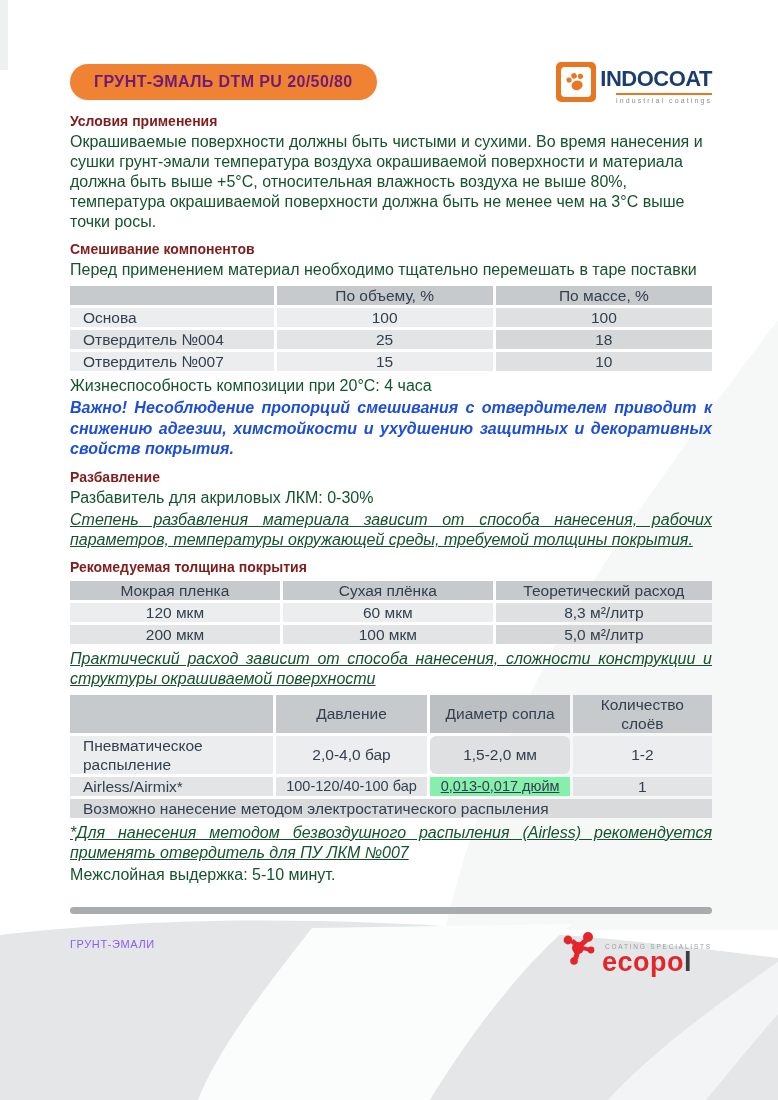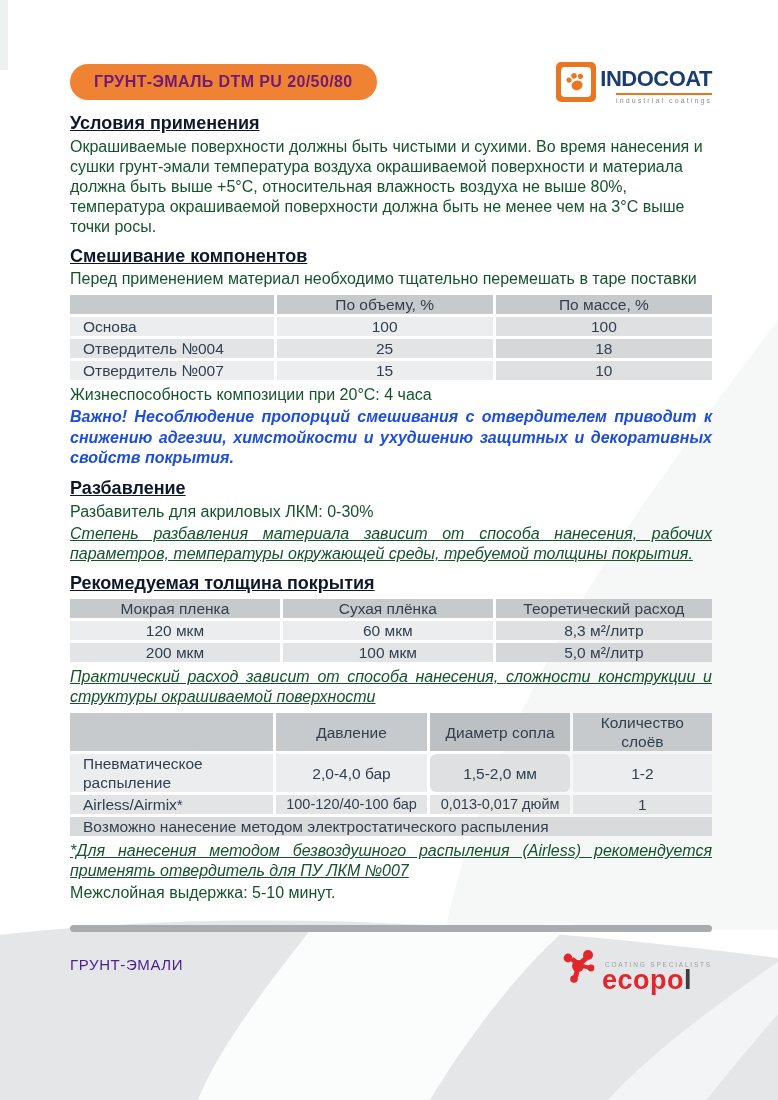--- a/index.html
+++ b/index.html
@@ -21,49 +21,49 @@
   .brand-box{
     width:40px;height:40px;border:3px solid #E87722;border-radius:5px;
     background:#E87722;display:flex;align-items:center;justify-content:center;box-sizing:border-box;
   }
   .brand-box-inner{width:30px;height:30px;background:#fff;border-radius:4px;display:flex;align-items:center;justify-content:center;}
   .brand-text{display:flex;flex-direction:column;align-items:flex-end;}
   .brand-name{color:#1B3C6E;font-weight:bold;font-size:22px;letter-spacing:-.5px;line-height:1;margin-top:6px;}
   .brand-tagline{color:#8A9096;font-size:7px;letter-spacing:2.1px;margin-top:3px;border-top:2px solid #E87722;padding-top:2px;}
 
   
-  h2.sec{color:#0f172a;font-size:18px;font-weight:bold;margin:9px 0 3px 0;line-height:1.15;text-decoration:underline;}
+  h2.sec{color:#7f1d1d;font-size:14px;font-weight:bold;margin:9px 0 3px 0;line-height:1.15;}
   p{margin:0 0 2px 0;color:#14532d;font-size:16px;line-height:20px;}
   p.note{font-style:italic;text-align:justify;text-decoration:underline;}
   p.warning{color:#1d4ed8;font-style:italic;font-weight:bold;text-align:justify;line-height:20.5px;}
 
   
   table{border-collapse:separate;border-spacing:3px;width:calc(100% + 6px);margin:3px -3px 2px -3px;table-layout:fixed;}
   th,td{font-weight:normal;color:#323F4E;font-size:15.5px;padding:0 10px;text-align:center;vertical-align:middle;line-height:19px;}
   th{background:#C7CACD;}
   td.lbl{text-align:left;padding-left:13px;}
   tr.r-light td{background:#EBEDEE;}
   tr.r-light td:last-child{background:#DEE0E2;}
   tr.r-mid td{background:#E2E4E6;}
   tr.r-mid td:last-child{background:#D5D7D9;}
   
   table.app tr.r-light td{background:#EBEDEE;}
   table.app tr.r-light td:nth-child(3){background:#DEE0E2;border-radius:6px;}
   table.app tr.r-light td:last-child{background:#EBEDEE;}
   table.app tr.r-mid td{background:#E2E4E6;}
-  table.app tr.r-mid td:nth-child(3){background:#e5e5e5;}
+  table.app tr.r-mid td:nth-child(3){background:#86efac;text-decoration:underline;}
   table.app tr.r-mid td:last-child{background:#E2E4E6;}
   table.app th:nth-child(3){background:#BDC0C3;}
   table.app td.span-row{background:#D8DADC !important;text-align:left;padding-left:13px;}
   td.tight{font-size:14.5px;white-space:nowrap;padding-left:4px;padding-right:4px;}
 
   
   .divider{height:7px;background:#A9ACAE;border-radius:4px;margin-top:22px;}
   .footer{display:flex;justify-content:space-between;align-items:flex-start;margin-top:16px;}
-  .footer-label{color:#4c1d95;font-size:15px;letter-spacing:.6px;margin-top:8px;}
+  .footer-label{color:#8b5cf6;font-size:11px;letter-spacing:.6px;margin-top:8px;}
   .ecopol{display:flex;align-items:flex-end;gap:2px;}
   .ecopol-text{display:flex;flex-direction:column;}
   .ecopol-tagline{color:#9BA0A4;font-size:6.5px;letter-spacing:1.8px;margin-bottom:1px;margin-left:3px;}
   .ecopol-name{font-size:27px;font-weight:bold;letter-spacing:.5px;line-height:.85;}
   .ecopol-name .red{color:#E2262C;}
   .ecopol-name .dark{color:#3A3F44;}
 </style>
 </head>
 <body>
 

